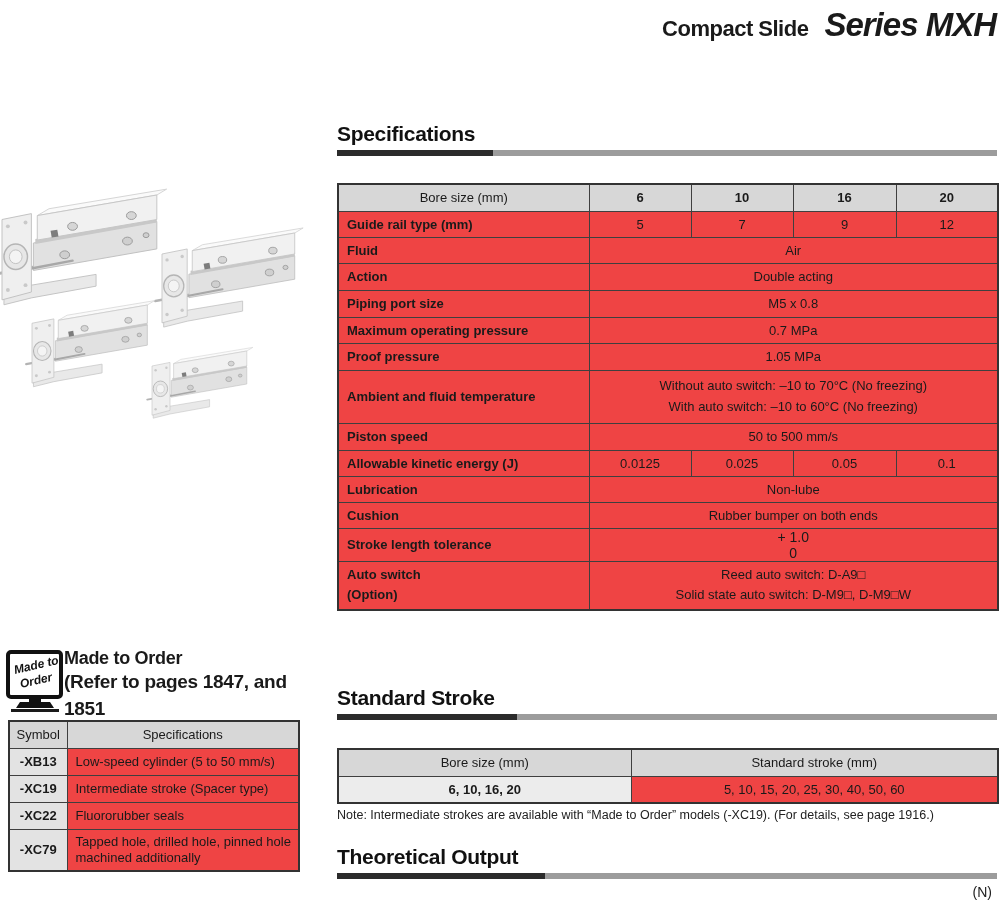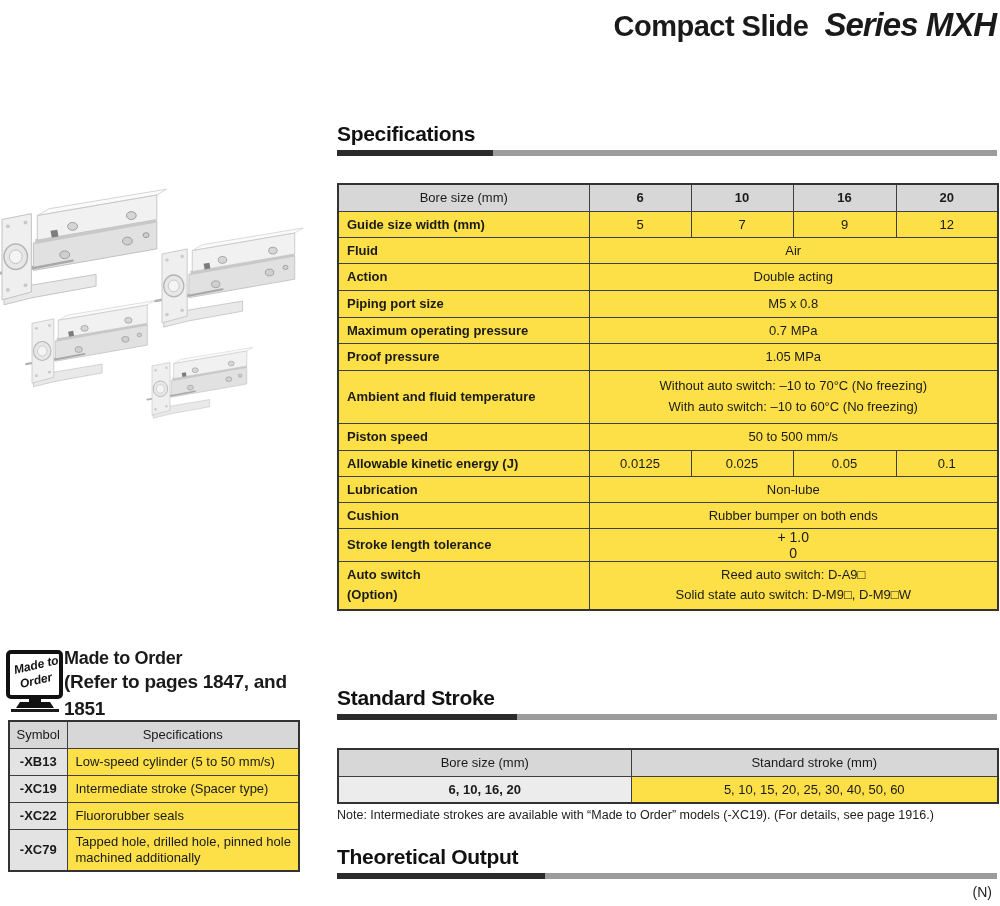--- a/index.html
+++ b/index.html
@@ -2,30 +2,30 @@
 <html><head>
 <meta charset="utf-8">
 <style>
   * { margin:0; padding:0; box-sizing:border-box; }
   html,body { background:#fff; }
   body { font-family:"Liberation Sans", sans-serif; color:#1a1a1a; }
   #page { position:relative; width:1000px; height:906px; background:#ffffff; overflow:hidden; }
 
   
   .title-block { position:absolute; top:6px; right:4px; display:flex; align-items:baseline; gap:16px; }
-  .title-prefix { font-size:29px; font-weight:bold; letter-spacing:-0.5px; }
+  .title-prefix { font-size:22px; font-weight:bold; letter-spacing:-0.5px; }
   .title-series { font-size:33px; font-weight:bold; font-style:italic; letter-spacing:-1px; }
 
   
   .sec-heading { position:absolute; left:337px; width:660px; }
   .sec-heading h2 { font-size:21px; font-weight:bold; letter-spacing:-0.3px; color:#111; }
   .sec-rule { height:6px; margin-top:4px; width:100%; }
 
   
-  table { border-collapse:collapse; table-layout:fixed; background:#fde047;padding-left:19px; }
+  table { border-collapse:collapse; table-layout:fixed; background:#ef4444;padding-left:19px; }
   td, th { border:1px solid #3f3f3f; font-size:13px; font-weight:normal; overflow:hidden; }
   .tbl-outer { border:2px solid #333; }
   .hdr { background:#d7d7d7; text-align:center; }
   .lbl { font-weight:bold; text-align:left; padding-left:8px; }
   .c { text-align:center; }
   .b { font-weight:bold; }
 
   
   .spec-table { position:absolute; left:337px; top:183px; width:660px; }
   .spec-table td { height:26px; }
@@ -122,21 +122,21 @@
       </colgroup>
     <tbody>
         <tr>
       <td class="hdr h27">Bore size (mm)</td>
       <td class="hdr b h27">6</td>
       <td class="hdr b h27">10</td>
       <td class="hdr b h27">16</td>
       <td class="hdr b h27">20</td>
     </tr>
     <tr>
-      <td class="lbl">Guide size width (mm)</td>
+      <td class="lbl">Guide rail type (mm)</td>
       <td class="c">5</td>
       <td class="c">7</td>
       <td class="c">9</td>
       <td class="c">12</td>
     </tr>
     <tr>
       <td class="lbl">Fluid</td>
       <td class="c" colspan="4">Air</td>
     </tr>
     <tr>

